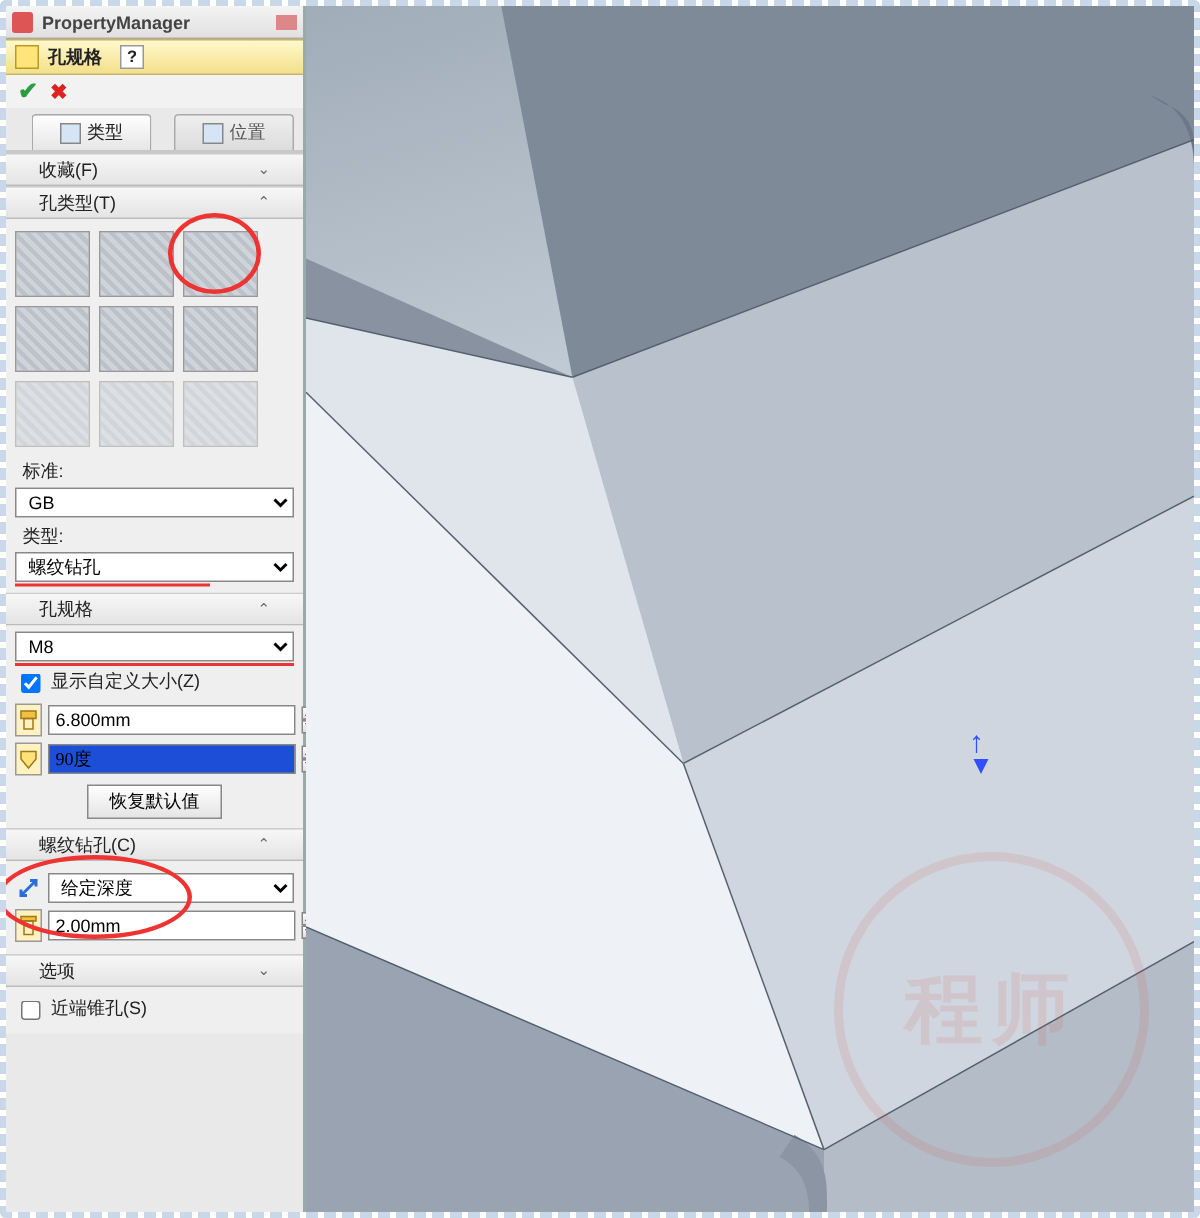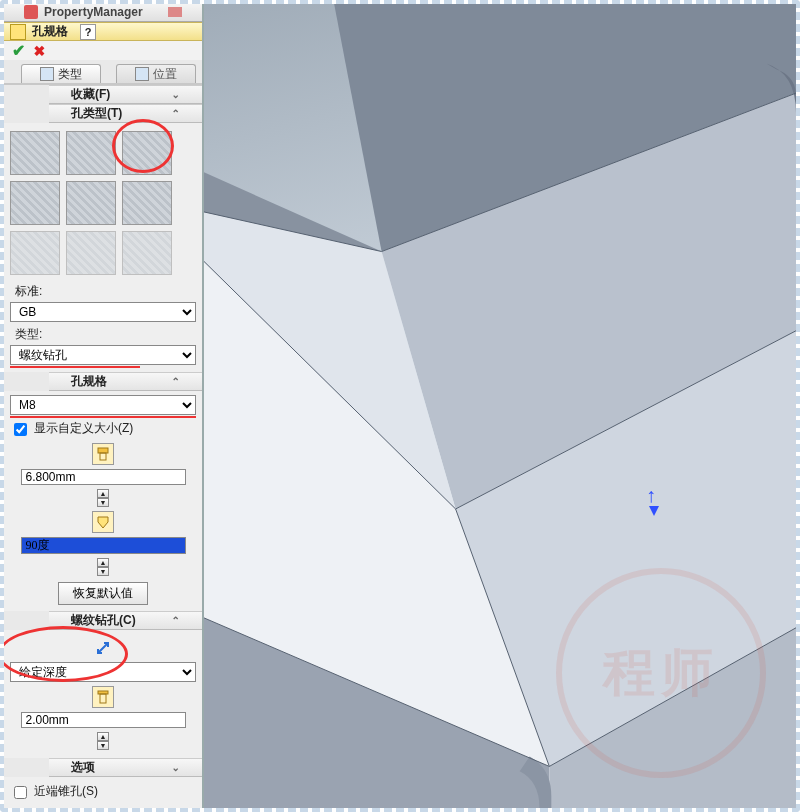--- a/index.html
+++ b/index.html
@@ -13,21 +13,21 @@
   .panel {
     width: 200px; height: 100%;
     background: #e9e9e9;
     border-right: 2px solid #9aa;
     display: flex; flex-direction: column;
     font-size: 12px; color: #222;
   }
   .pm-header {
     height: 22px; background: linear-gradient(#f4f4f4,#e0e0e0);
     border-bottom: 1px solid #aaa;
-    display: flex; align-items: center; padding: 0 20px; gap: 6px;
+    display: flex; align-items: center; padding: 0 4px; gap: 6px;
     font-weight: bold; color: #444;
   }
   .pm-header .spacer { flex: 1; }
   .pm-icon { width: 14px; height: 14px; background: #d55; border-radius: 2px; }
   .pm-thumb { width: 14px; height: 10px; background: #d88; }
   .titlebar {
     height: 24px;
     background: linear-gradient(#fff8cc,#f3e08a);
     border: 1px solid #c9b45a; border-left: none; border-right: none;
     display: flex; align-items: center; padding: 0 6px; gap: 6px;
@@ -51,21 +51,21 @@
     border-radius: 3px 3px 0 0; cursor:pointer;margin-left:11px;
   }
   .tab.inactive { background: linear-gradient(#efefef,#dcdcdc); color:#555; }
   .tab .t-icon { width:14px; height:14px; border:1px solid #888; background:#d5e5f5; }
   .hr { height:2px; background:#c8c8c8; margin:0; }
   
   .group-hd {
     height: 22px; display:flex; align-items:center; padding:0 22px;
     background: linear-gradient(#f7f7f7,#e4e4e4);
     border-top:1px solid #ccc; border-bottom:1px solid #bbb;
-    font-weight:bold; cursor:pointer;margin-left:45px;
+    font-weight:normal; cursor:pointer;
   }
   .group-hd .sp { flex:1; }
   .chev { font-size:10px; color:#666; }
   .group-body { padding:4px 6px; background:#efefef; }
   
   .hole-grid { display:grid; grid-template-columns: repeat(3, 50px); gap:6px; margin:4px 0 8px 0; }
   .hole-btn {
     width:50px; height:44px; border:1px solid #999;
     background: repeating-linear-gradient(45deg,#cfd4da,#cfd4da 3px,#bcc2c9 3px,#bcc2c9 6px);
     cursor:pointer; position:relative;
@@ -76,21 +76,21 @@
     pointer-events:none;
   }
   .lbl { display:block; margin:4px 0 2px 5px; }
   .dd {
     width:100%; height:20px; border:1px solid #888; background:#fff;
     font-size:12px; padding:0 4px;
   }
   .dd.wide { width:100%; }
   .und { height:2px; background:#e33; margin-top:1px; }
   
-  .val-row { display:flex; align-items:center; gap:4px; margin:4px 0;flex-direction:column; }
+  .val-row { display:flex; align-items:center; gap:4px; margin:4px 0; }
   .val-row .ico { width:22px; height:22px; border:1px solid #999; background:#fff2c0; display:flex; align-items:center; justify-content:center; }
   .val-row .ico svg { width:16px; height:16px; }
   .val-row input {
     flex:1; height:20px; border:1px solid #888; background:#fff; font-size:12px; padding:0 4px;
   }
   .val-row input.yellow { background:#1d4ed8;font-family:Liberation Serif, serif; }
   .spin { width:12px; display:flex; flex-direction:column; }
   .spin div { height:9px; border:1px solid #888; background:linear-gradient(#fff,#ddd); font-size:7px; line-height:7px; text-align:center; cursor:pointer; }
   .btn {
     display:block; margin:6px auto 2px auto; padding:2px 14px;

